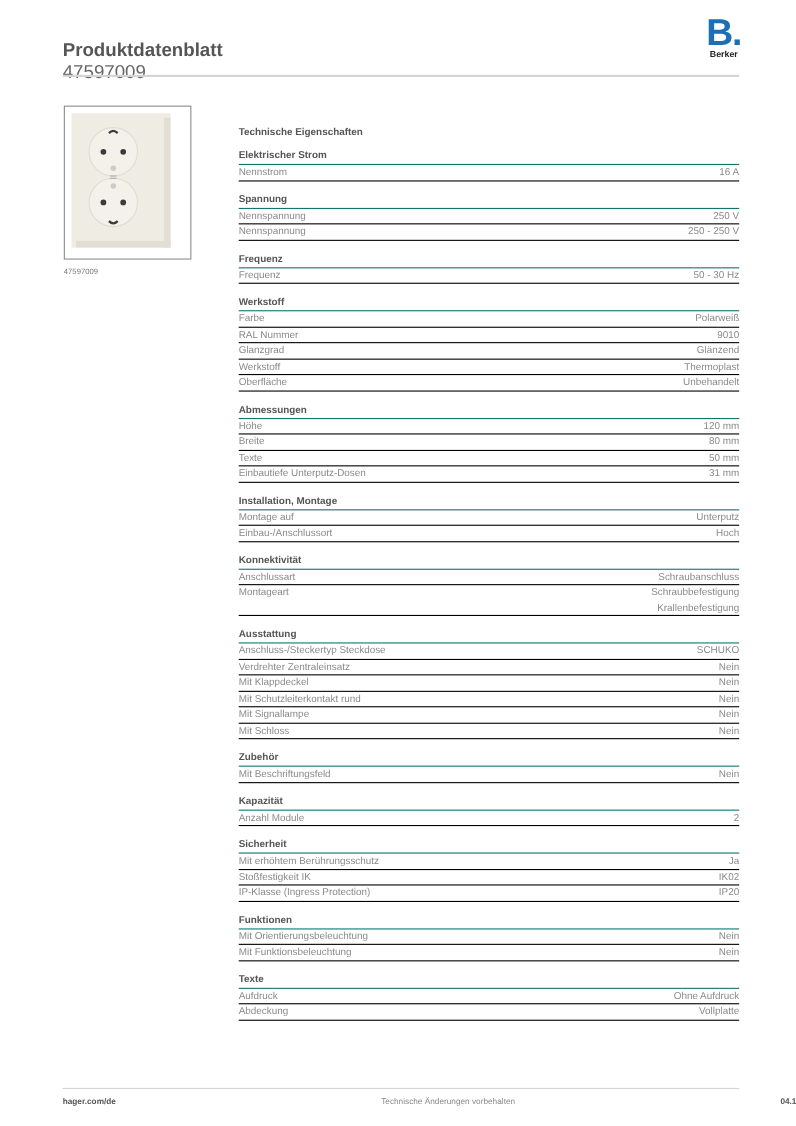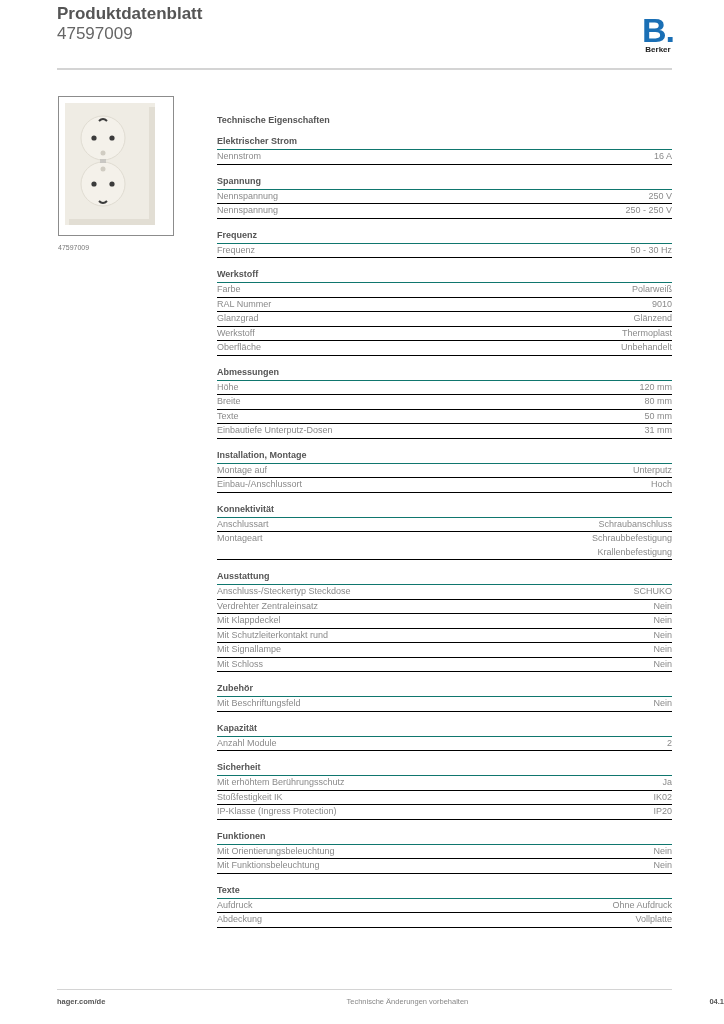--- a/index.html
+++ b/index.html
@@ -1,17 +1,17 @@
 <!DOCTYPE html>
 <html><head>
 <meta charset="utf-8">
 <style>
   html, body { margin: 0; padding: 0; background: #ffffff; }
   body { width: 724px; height: 1024px; position: relative; font-family: "Liberation Sans", sans-serif; color: #4a4a4a; overflow: hidden; }
-  .header { position: absolute; left: 57px; top: 4px; }
+  .header { position: absolute; left: 57px; top: 36px; }
   .header .title { font-size: 17px; font-weight: bold; color: #555; line-height: 20px; }
   .header .number { font-size: 17px; color: #666; line-height: 20px; }
   .logo { position: absolute; left: 640px; top: 15px; width: 36px; text-align: center; }
   .logo .b { font-family: "Liberation Sans", sans-serif; font-weight: bold; font-size: 34px; color: #1a6fb5; line-height: 30px; letter-spacing: -1px; }
   .logo .brand { font-size: 8px; font-weight: bold; color: #222; line-height: 9px; }
   .header-rule { position: absolute; left: 57px; top: 68px; width: 615px; height: 2px; background: #d4d4d4; }
   .photo { position: absolute; left: 58px; top: 96px; width: 114px; height: 138px; border: 1px solid #8c8c8c; background: #fff; }
   .photo-id { position: absolute; left: 58px; top: 244px; font-size: 7px; color: #777; }
   .content { position: absolute; left: 217px; top: 96px; width: 455px; }
   .product-title { font-size: 9px; font-weight: bold; color: #555; height: 14px; }

